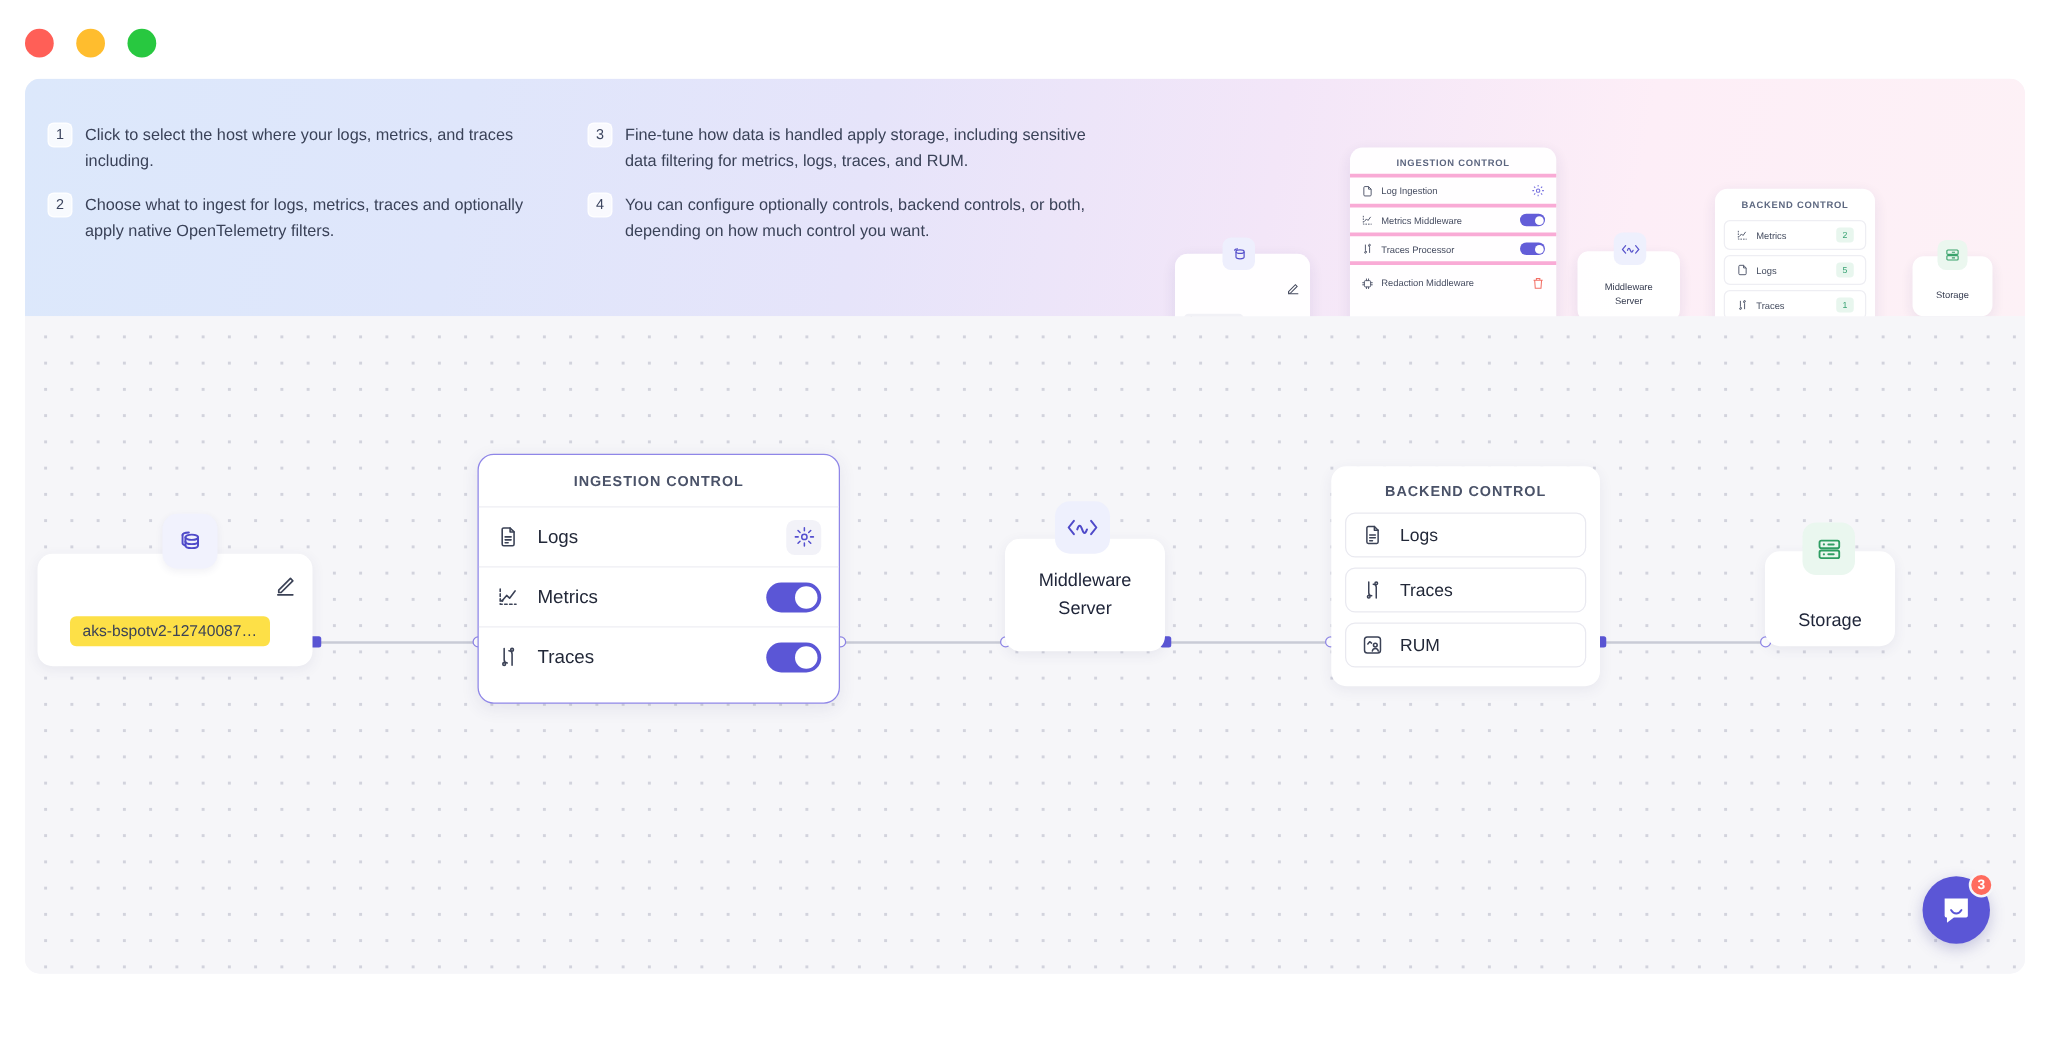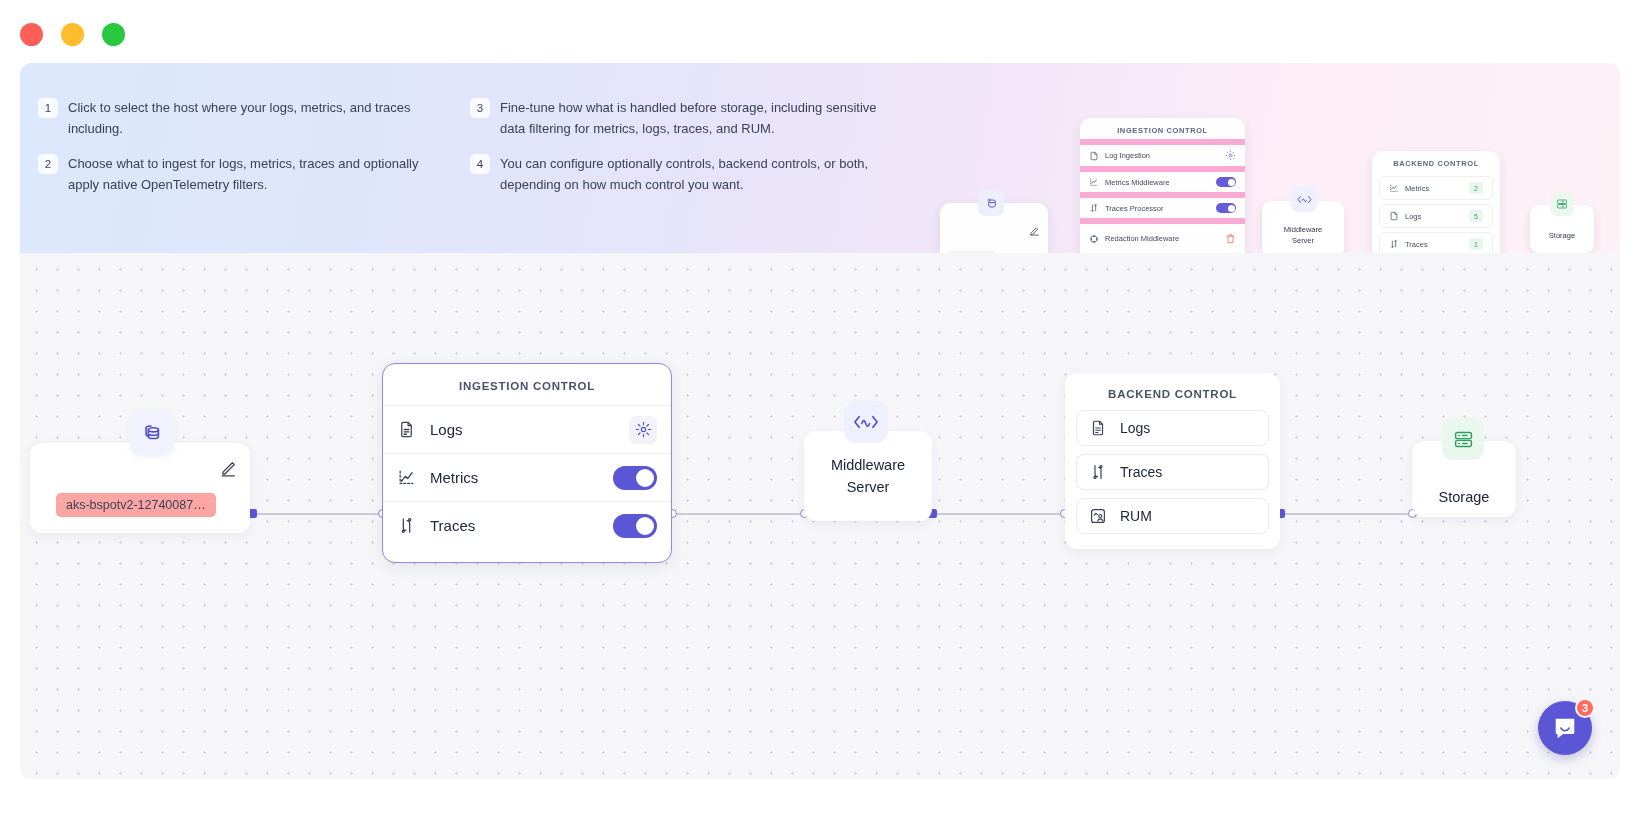--- a/index.html
+++ b/index.html
@@ -91,21 +91,21 @@
     border-radius: 10px;
     box-shadow: 0 4px 14px rgba(70,70,130,0.10);
   }
   .mini-title {
     font-size: 7.5px; font-weight: 700; letter-spacing: 0.6px;
     color: #55607a; text-align: center; padding: 8px 0 4px;
   }
   .mini-row {
     display: flex; align-items: center; gap: 6px;
     padding: 5px 9px; font-size: 7.5px; color: #3c4458;
-    border-top: 6px solid #f9a8d4;
+    border-top: 3px solid #f9a8d4;
   }
   .mini-row .ic { width: 10px; height: 10px; flex:0 0 auto; color:#444b60; }
   .mini-row .lbl { flex: 1; }
   .mini-toggle {
     width: 20px; height: 10px; border-radius: 6px; background:#5b56d6;
     position: relative;
   }
   .mini-toggle::after {
     content:""; position:absolute; right:1.5px; top:1.5px;
     width:7px; height:7px; border-radius:50%; background:#fff;
@@ -160,21 +160,21 @@
     display: flex; align-items: center; justify-content: center;
     color: #4f4ac9;
     box-shadow: 0 2px 6px rgba(70,70,130,0.07);
   }
   .host-edit {
     position: absolute; right: 12px; top: 16px;
     width: 18px; height: 18px; color: #3b4256; cursor: pointer;
   }
   .host-chip {
     position: absolute; left: 26px; top: 50px;
-    background: #fca5a5;
+    background: #fde047;
     border-radius: 5px;
     font-size: 12.5px; color: #3c4356;
     padding: 5px 10px;
     white-space: nowrap;
   }
 
   
   .ingestion {
     left: 362px; top: 110px;
     width: 290px; height: 200px;
@@ -445,21 +445,21 @@
       </div>
 
       <div class="banner-text">
         <div class="steps">
           <div class="step">
             <div class="step-num">1</div>
             <div class="step-text">Click to select the host where your logs, metrics, and traces including.</div>
           </div>
           <div class="step">
             <div class="step-num">3</div>
-            <div class="step-text">Fine-tune how what is handled before storage, including sensitive data filtering for metrics, logs, traces, and RUM.</div>
+            <div class="step-text">Fine-tune how data is handled apply storage, including sensitive data filtering for metrics, logs, traces, and RUM.</div>
           </div>
           <div class="step">
             <div class="step-num">2</div>
             <div class="step-text">Choose what to ingest for logs, metrics, traces and optionally apply native OpenTelemetry filters.</div>
           </div>
           <div class="step">
             <div class="step-num">4</div>
             <div class="step-text">You can configure optionally controls, backend controls, or both, depending on how much control you want.</div>
           </div>
         </div>

